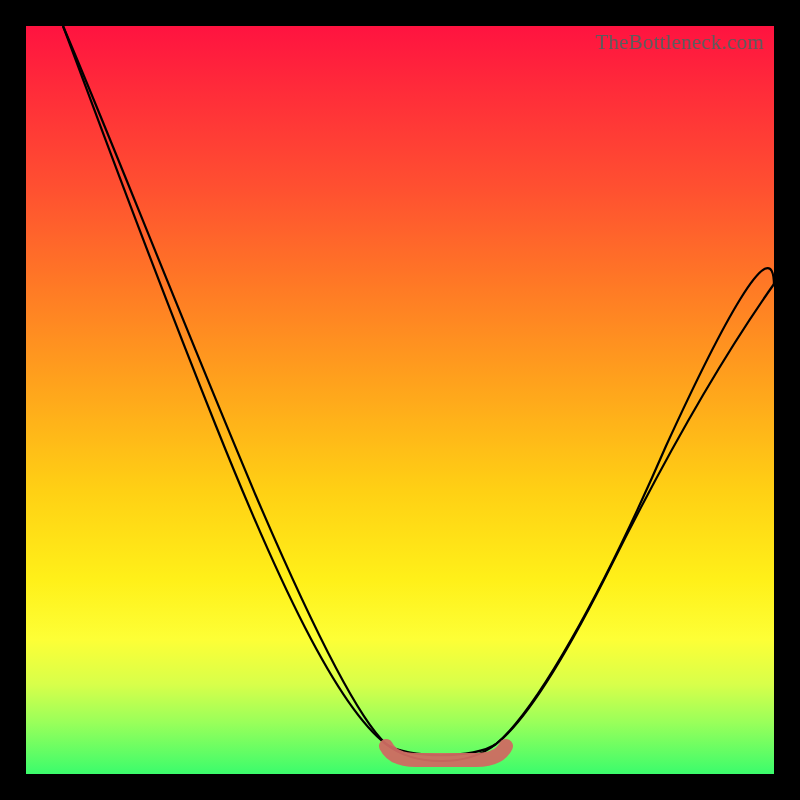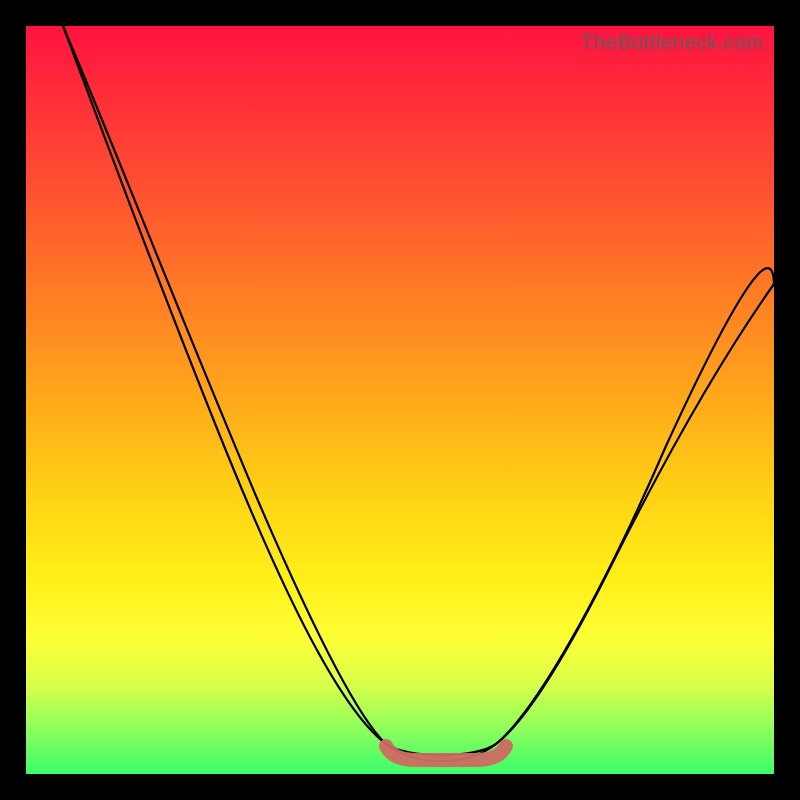--- a/index.html
+++ b/index.html
@@ -9,20 +9,21 @@
     height: 800px;
     background: #000;
     overflow: hidden;
     font-family: Arial, Helvetica, sans-serif;
   }
   .frame {
     position: relative;
     width: 800px;
     height: 800px;
     background: #000;
+    font-family: Liberation Serif, serif;
   }
   .plot-area {
     position: absolute;
     left: 26px;
     top: 26px;
     width: 748px;
     height: 748px;
     
     background: linear-gradient(
       to bottom,

